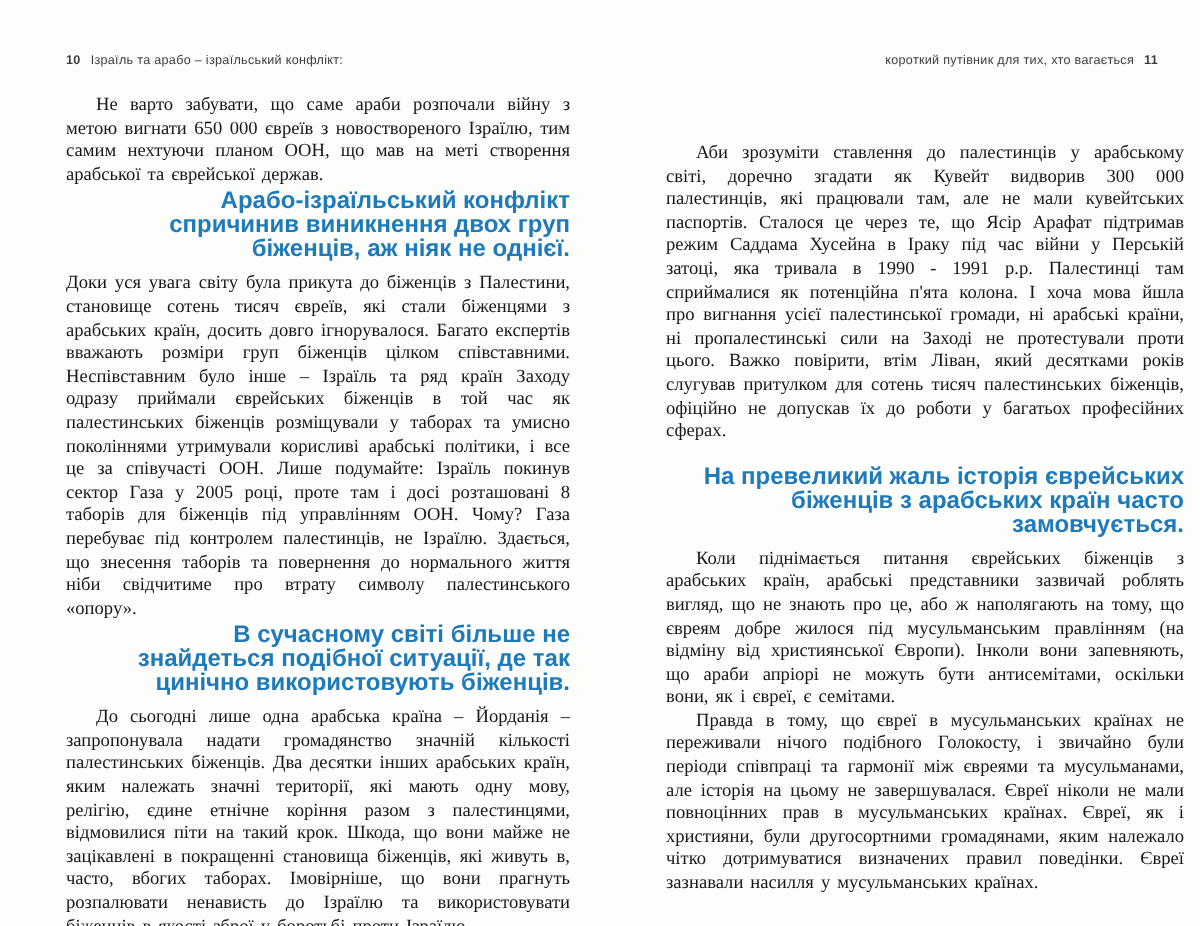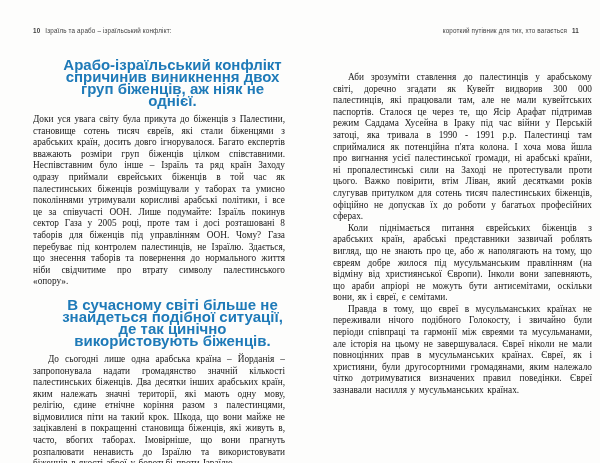--- a/index.html
+++ b/index.html
@@ -37,49 +37,51 @@
     color: #171717;
     text-align: justify;
     text-justify: inter-word;
     word-spacing: 1.2px;
   }
   .para.indent { text-indent: 15px; }
 
   .heading {
     font-family: "Liberation Sans", sans-serif;
     font-weight: bold;
-    font-size: 15px; line-height: 12px;
+    font-size: 12px; line-height: 12px;
     color: #1e7ab8;
-    margin: 11px 0 7px 0;
-    text-align: center;
+    margin: 0 0 7px 0;
+    text-align: right;
   }
   .page.left  .heading { margin-left: 27px; }
   .page.right .heading { margin-left: 13px; margin-top: 9px; }
 </style>
 </head>
 <body>
 
 <div class="spread">
 
   <div class="page left">
     <div class="running-head">
       <span class="pnum">10</span><span class="gap"></span><span class="rtitle">Ізраїль та арабо – ізраїльський конфлікт:</span>
     </div>
     <div class="content">
+      <p class="para indent">Не варто забувати, що саме араби розпочали війну з метою вигнати 650 000 євреїв з новоствореного Ізраїлю, тим самим нехтуючи планом ООН, що мав на меті створення арабської та єврейської держав.</p>
       <p class="heading">Арабо-ізраїльський конфлікт спричинив виникнення двох груп біженців, аж ніяк не однієї.</p>
       <p class="para">Доки уся увага світу була прикута до біженців з Палестини, становище сотень тисяч євреїв, які стали біженцями з арабських країн, досить довго ігнорувалося. Багато експертів вважають розміри груп біженців цілком співставними. Неспівставним було інше – Ізраїль та ряд країн Заходу одразу приймали єврейських біженців в той час як палестинських біженців розміщували у таборах та умисно поколіннями утримували корисливі арабські політики, і все це за співучасті ООН. Лише подумайте: Ізраїль покинув сектор Газа у 2005 році, проте там і досі розташовані 8 таборів для біженців під управлінням ООН. Чому? Газа перебуває під контролем палестинців, не Ізраїлю. Здається, що знесення таборів та повернення до нормального життя ніби свідчитиме про втрату символу палестинського «опору».</p>
       <p class="heading">В сучасному світі більше не знайдеться подібної ситуації, де так цинічно використовують біженців.</p>
       <p class="para indent">До сьогодні лише одна арабська країна – Йорданія – запропонувала надати громадянство значній кількості палестинських біженців. Два десятки інших арабських країн, яким належать значні території, які мають одну мову, релігію, єдине етнічне коріння разом з палестинцями, відмовилися піти на такий крок. Шкода, що вони майже не зацікавлені в покращенні становища біженців, які живуть в, часто, вбогих таборах. Імовірніше, що вони прагнуть розпалювати ненависть до Ізраїлю та використовувати біженців в якості зброї у боротьбі проти Ізраїлю.</p>
     </div>
   </div>
 
   <div class="page right">
     <div class="running-head">
       <span class="rtitle">короткий путівник для тих, хто вагається</span><span class="gap"></span><span class="pnum">11</span>
     </div>
     <div class="content">
       <p class="para indent">Аби зрозуміти ставлення до палестинців у арабському світі, доречно згадати як Кувейт видворив 300 000 палестинців, які працювали там, але не мали кувейтських паспортів. Сталося це через те, що Ясір Арафат підтримав режим Саддама Хусейна в Іраку під час війни у Перській затоці, яка тривала в 1990 - 1991 р.р. Палестинці там сприймалися як потенційна п'ята колона. І хоча мова йшла про вигнання усієї палестинської громади, ні арабські країни, ні пропалестинські сили на Заході не протестували проти цього. Важко повірити, втім Ліван, який десятками років слугував притулком для сотень тисяч палестинських біженців, офіційно не допускав їх до роботи у багатьох професійних сферах.</p>
+      <p class="heading">На превеликий жаль історія єврейських біженців з арабських країн часто замовчується.</p>
       <p class="para indent">Коли піднімається питання єврейських біженців з арабських країн, арабські представники зазвичай роблять вигляд, що не знають про це, або ж наполягають на тому, що євреям добре жилося під мусульманським правлінням (на відміну від християнської Європи). Інколи вони запевняють, що араби апріорі не можуть бути антисемітами, оскільки вони, як і євреї, є семітами.</p>
       <p class="para indent">Правда в тому, що євреї в мусульманських країнах не переживали нічого подібного Голокосту, і звичайно були періоди співпраці та гармонії між євреями та мусульманами, але історія на цьому не завершувалася. Євреї ніколи не мали повноцінних прав в мусульманських країнах. Євреї, як і християни, були другосортними громадянами, яким належало чітко дотримуватися визначених правил поведінки. Євреї зазнавали насилля у мусульманських країнах.</p>
     </div>
   </div>
 
 </div>
 
 </body></html>

